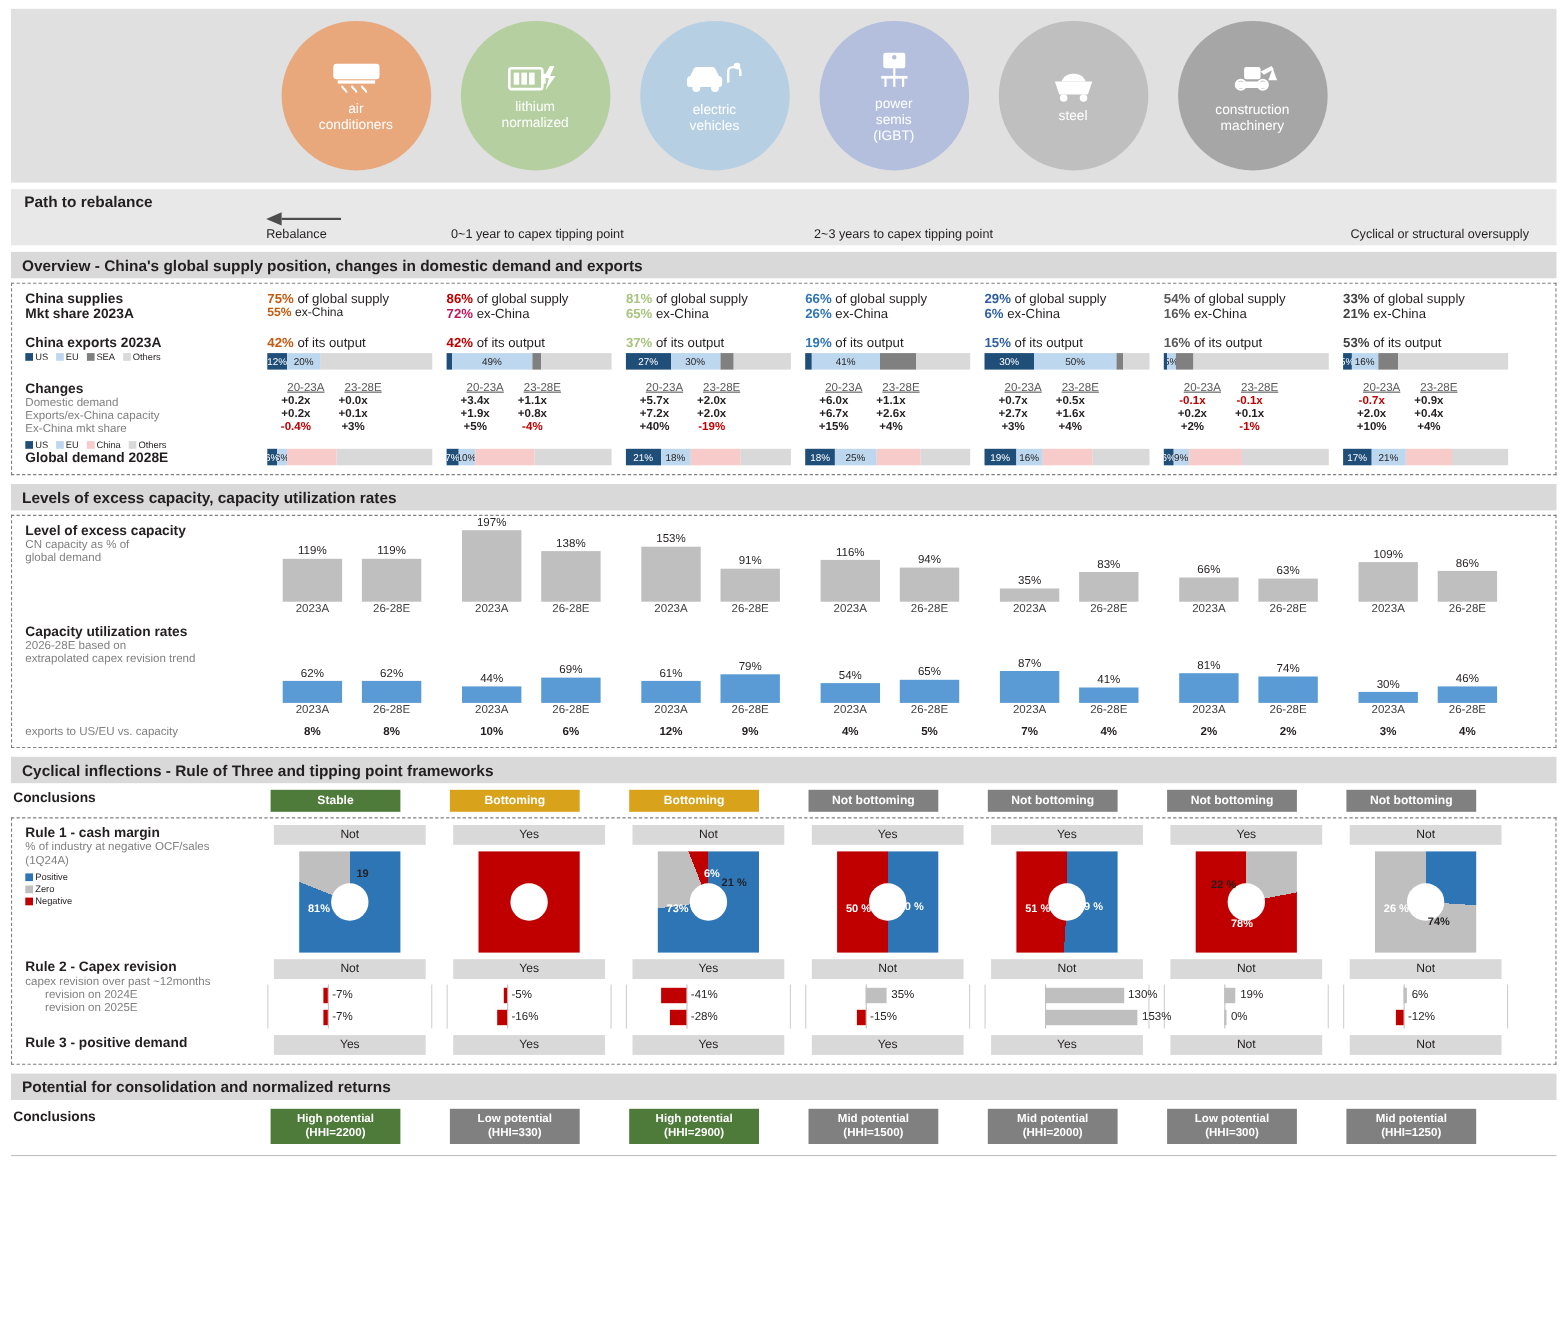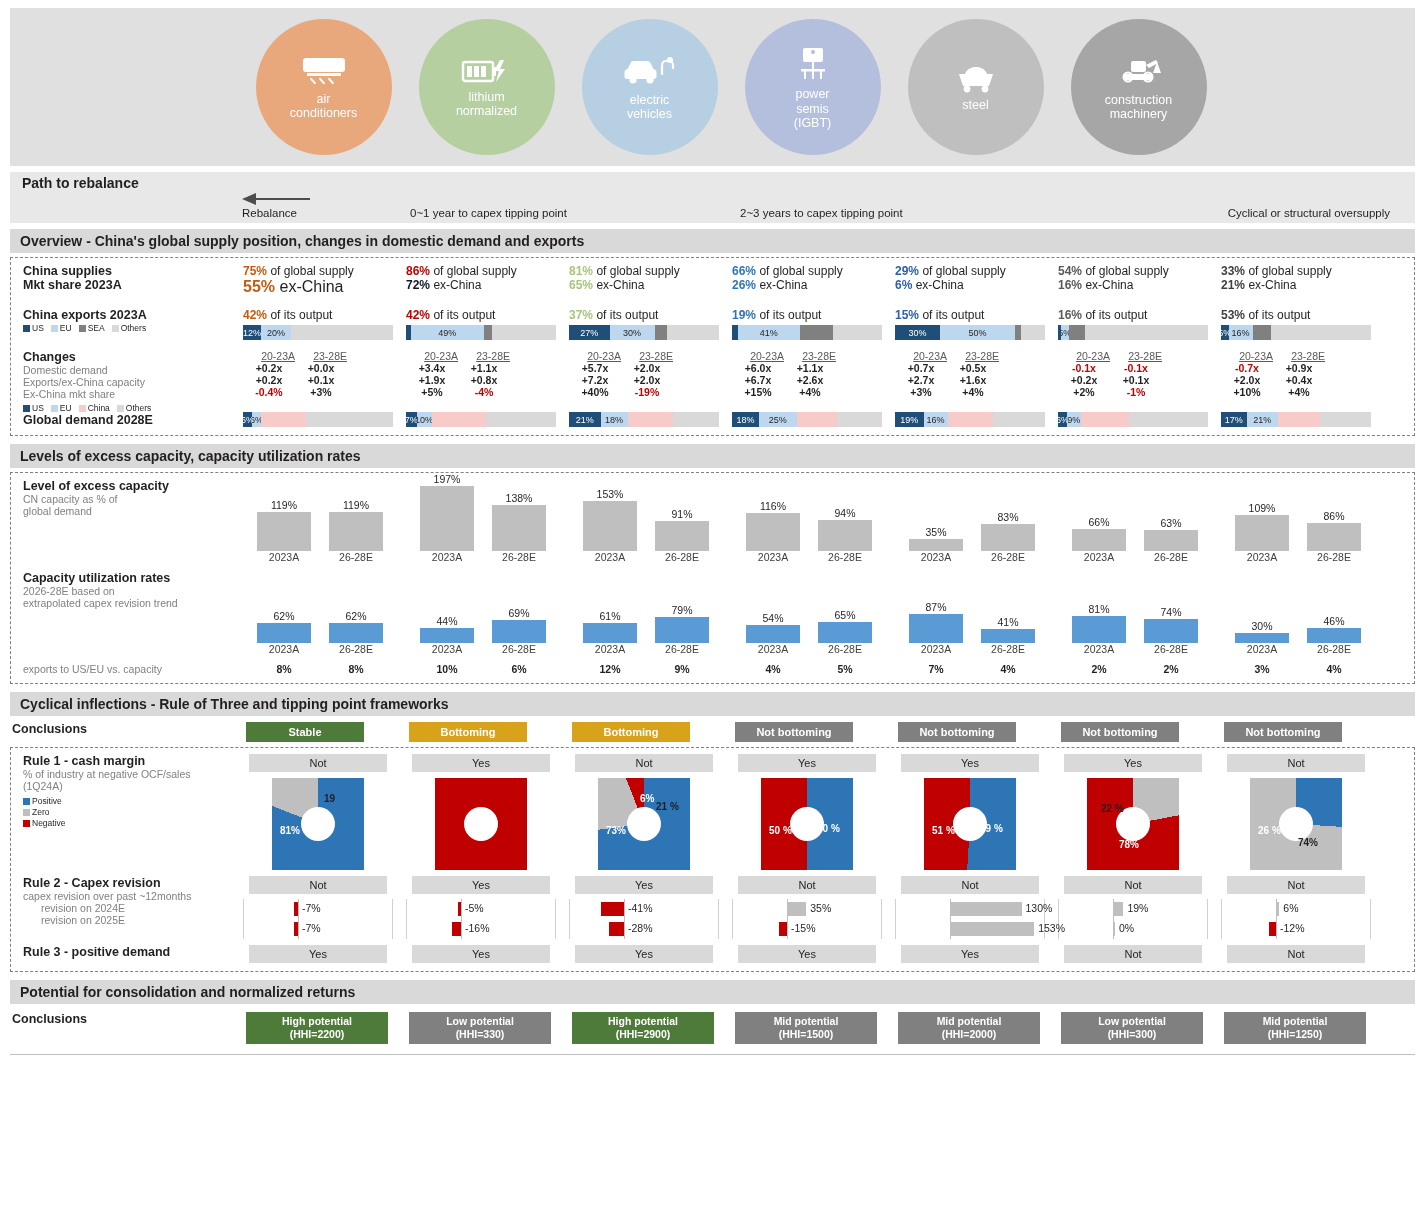--- a/index.html
+++ b/index.html
@@ -87,21 +87,21 @@
   .bar.blue { background: #5b9bd5; }
   .barx { display: flex; gap: 18px; padding-left: 14px; width: 150px; font-size: 10.5px; color: #404040; }
   .barx span { width: 54px; text-align: center; }
 
   
   .pill {
     display: inline-block; width: 118px; text-align: center; color: #fff;
     font-weight: bold; font-size: 11px; padding: 4px 0; margin-left: 14px;
   }
   .pill2 {
-    display: inline-block; width: 142px; text-align: center; color: #fff;
+    display: inline-block; width: 118px; text-align: center; color: #fff;
     font-weight: bold; font-size: 10.5px; padding: 3px 0; margin-left: 14px; line-height: 1.25;
   }
   .graypill {
     display: inline-block; width: 138px; text-align: center; background: #d9d9d9;
     font-size: 11px; padding: 3px 0; margin-left: 6px;
   }
 
   
   .donutwrap { width: 150px; display: flex; justify-content: center; position: relative; }
   .donut { position: relative; width: 92px; height: 92px; }
@@ -237,25 +237,25 @@
   <div class="dashbox">
 
     <div class="cols">
       <div class="labelcol">
         <div class="rowtitle">China supplies</div>
         <div class="rowtitle">Mkt share 2023A</div>
       </div>
       <div id="supplycols" style="display:flex">
           <div class="col">
             <div style="font-size:12px"><span class="pct" style="color:#c55a11">75%</span> <span>of global supply</span></div>
-            <div style="font-size:16px"><span class="pct" style="color:#c55a11">55%</span> <span>ex-China</span></div>
+            <div style="font-size:11px"><span class="pct" style="color:#c55a11">55%</span> <span>ex-China</span></div>
           </div>
           <div class="col">
             <div style="font-size:12px"><span class="pct" style="color:#c00000">86%</span> <span>of global supply</span></div>
-            <div style="font-size:12px"><span class="pct" style="color:#0f172a">72%</span> <span>ex-China</span></div>
+            <div style="font-size:12px"><span class="pct" style="color:#be185d">72%</span> <span>ex-China</span></div>
           </div>
           <div class="col">
             <div style="font-size:12px"><span class="pct" style="color:#a9c47f">81%</span> <span>of global supply</span></div>
             <div style="font-size:12px"><span class="pct" style="color:#a9c47f">65%</span> <span>ex-China</span></div>
           </div>
           <div class="col">
             <div style="font-size:12px"><span class="pct" style="color:#2e75b6">66%</span> <span>of global supply</span></div>
             <div style="font-size:12px"><span class="pct" style="color:#2e75b6">26%</span> <span>ex-China</span></div>
           </div>
           <div class="col">

